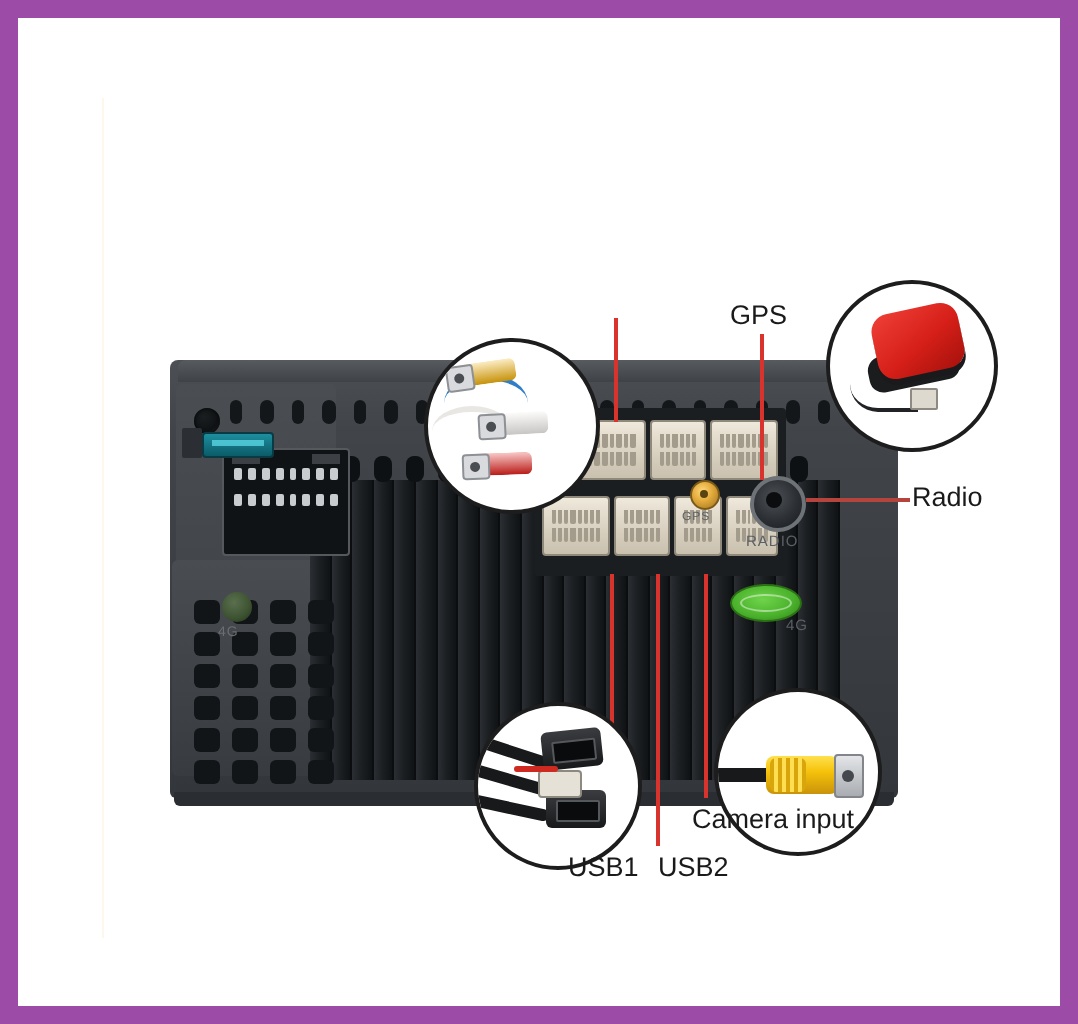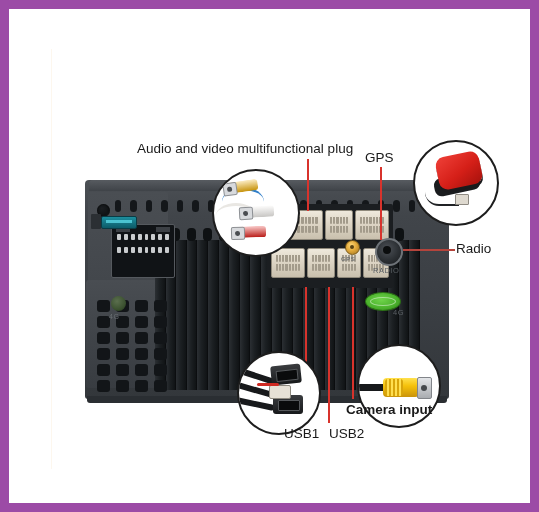--- a/index.html
+++ b/index.html
@@ -533,21 +533,21 @@
     font-size: 13.5px;
     font-family: "Liberation Sans", sans-serif;
     white-space: nowrap;
     line-height: 1;
   }
   #cap-av     { left: 128px; top: 133px; }
   #cap-gps    { left: 356px; top: 142px; }
   #cap-radio  { left: 447px; top: 233px; }
   #cap-usb1   { left: 275px; top: 418px; }
   #cap-usb2   { left: 320px; top: 418px; }
-  #cap-cam    { left: 337px; top: 394px; font-weight: bold; }
+  #cap-cam    { left: 337px; top: 394px; }
 </style>
 </head>
 <body>
 
 <div id="page">
   <div id="canvas">
 
     <div class="guide"></div>
 
 
@@ -893,21 +893,20 @@
     </div>
 
     <div class="bubble" id="bub-cam">
       <div class="cam-cable"></div>
       <div class="cam-plug">
         <div class="ribs"></div>
       </div>
       <div class="cam-tip"></div>
     </div>
 
-    <div class="cap" id="cap-av">Audio and video multifunctional plug</div>
     <div class="cap" id="cap-gps">GPS</div>
     <div class="cap" id="cap-radio">Radio</div>
     <div class="cap" id="cap-usb1">USB1</div>
     <div class="cap" id="cap-usb2">USB2</div>
     <div class="cap" id="cap-cam">Camera input</div>
 
   </div>
 </div>
 
 </body></html>

